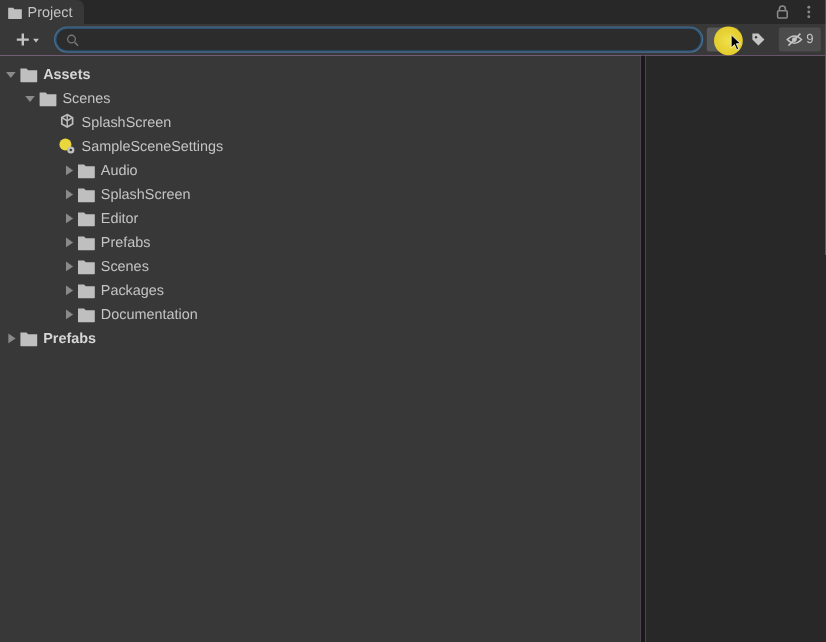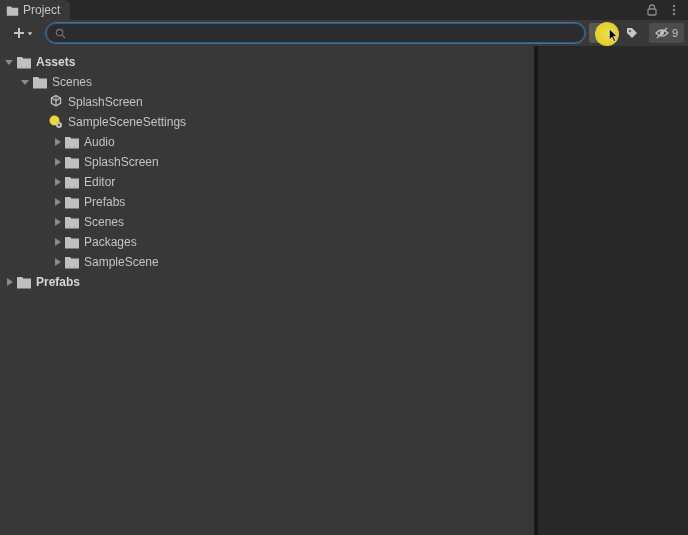--- a/index.html
+++ b/index.html
@@ -449,21 +449,21 @@
         <span class="foldout">
             <svg viewBox="0 0 12 12">
               <use href="#ico-tri-right"></use>
             </svg>
           </span>
         <span class="icon">
             <svg viewBox="0 0 16 16">
               <use href="#ico-folder"></use>
             </svg>
           </span>
-        <span class="label">SampleScene</span>
+        <span class="label">Documentation</span>
       </div>
 
       <div class="row bold">
         <span class="indent" style="width:0px"></span>
         <span class="foldout">
             <svg viewBox="0 0 12 12">
               <use href="#ico-tri-right"></use>
             </svg>
           </span>
         <span class="icon">

